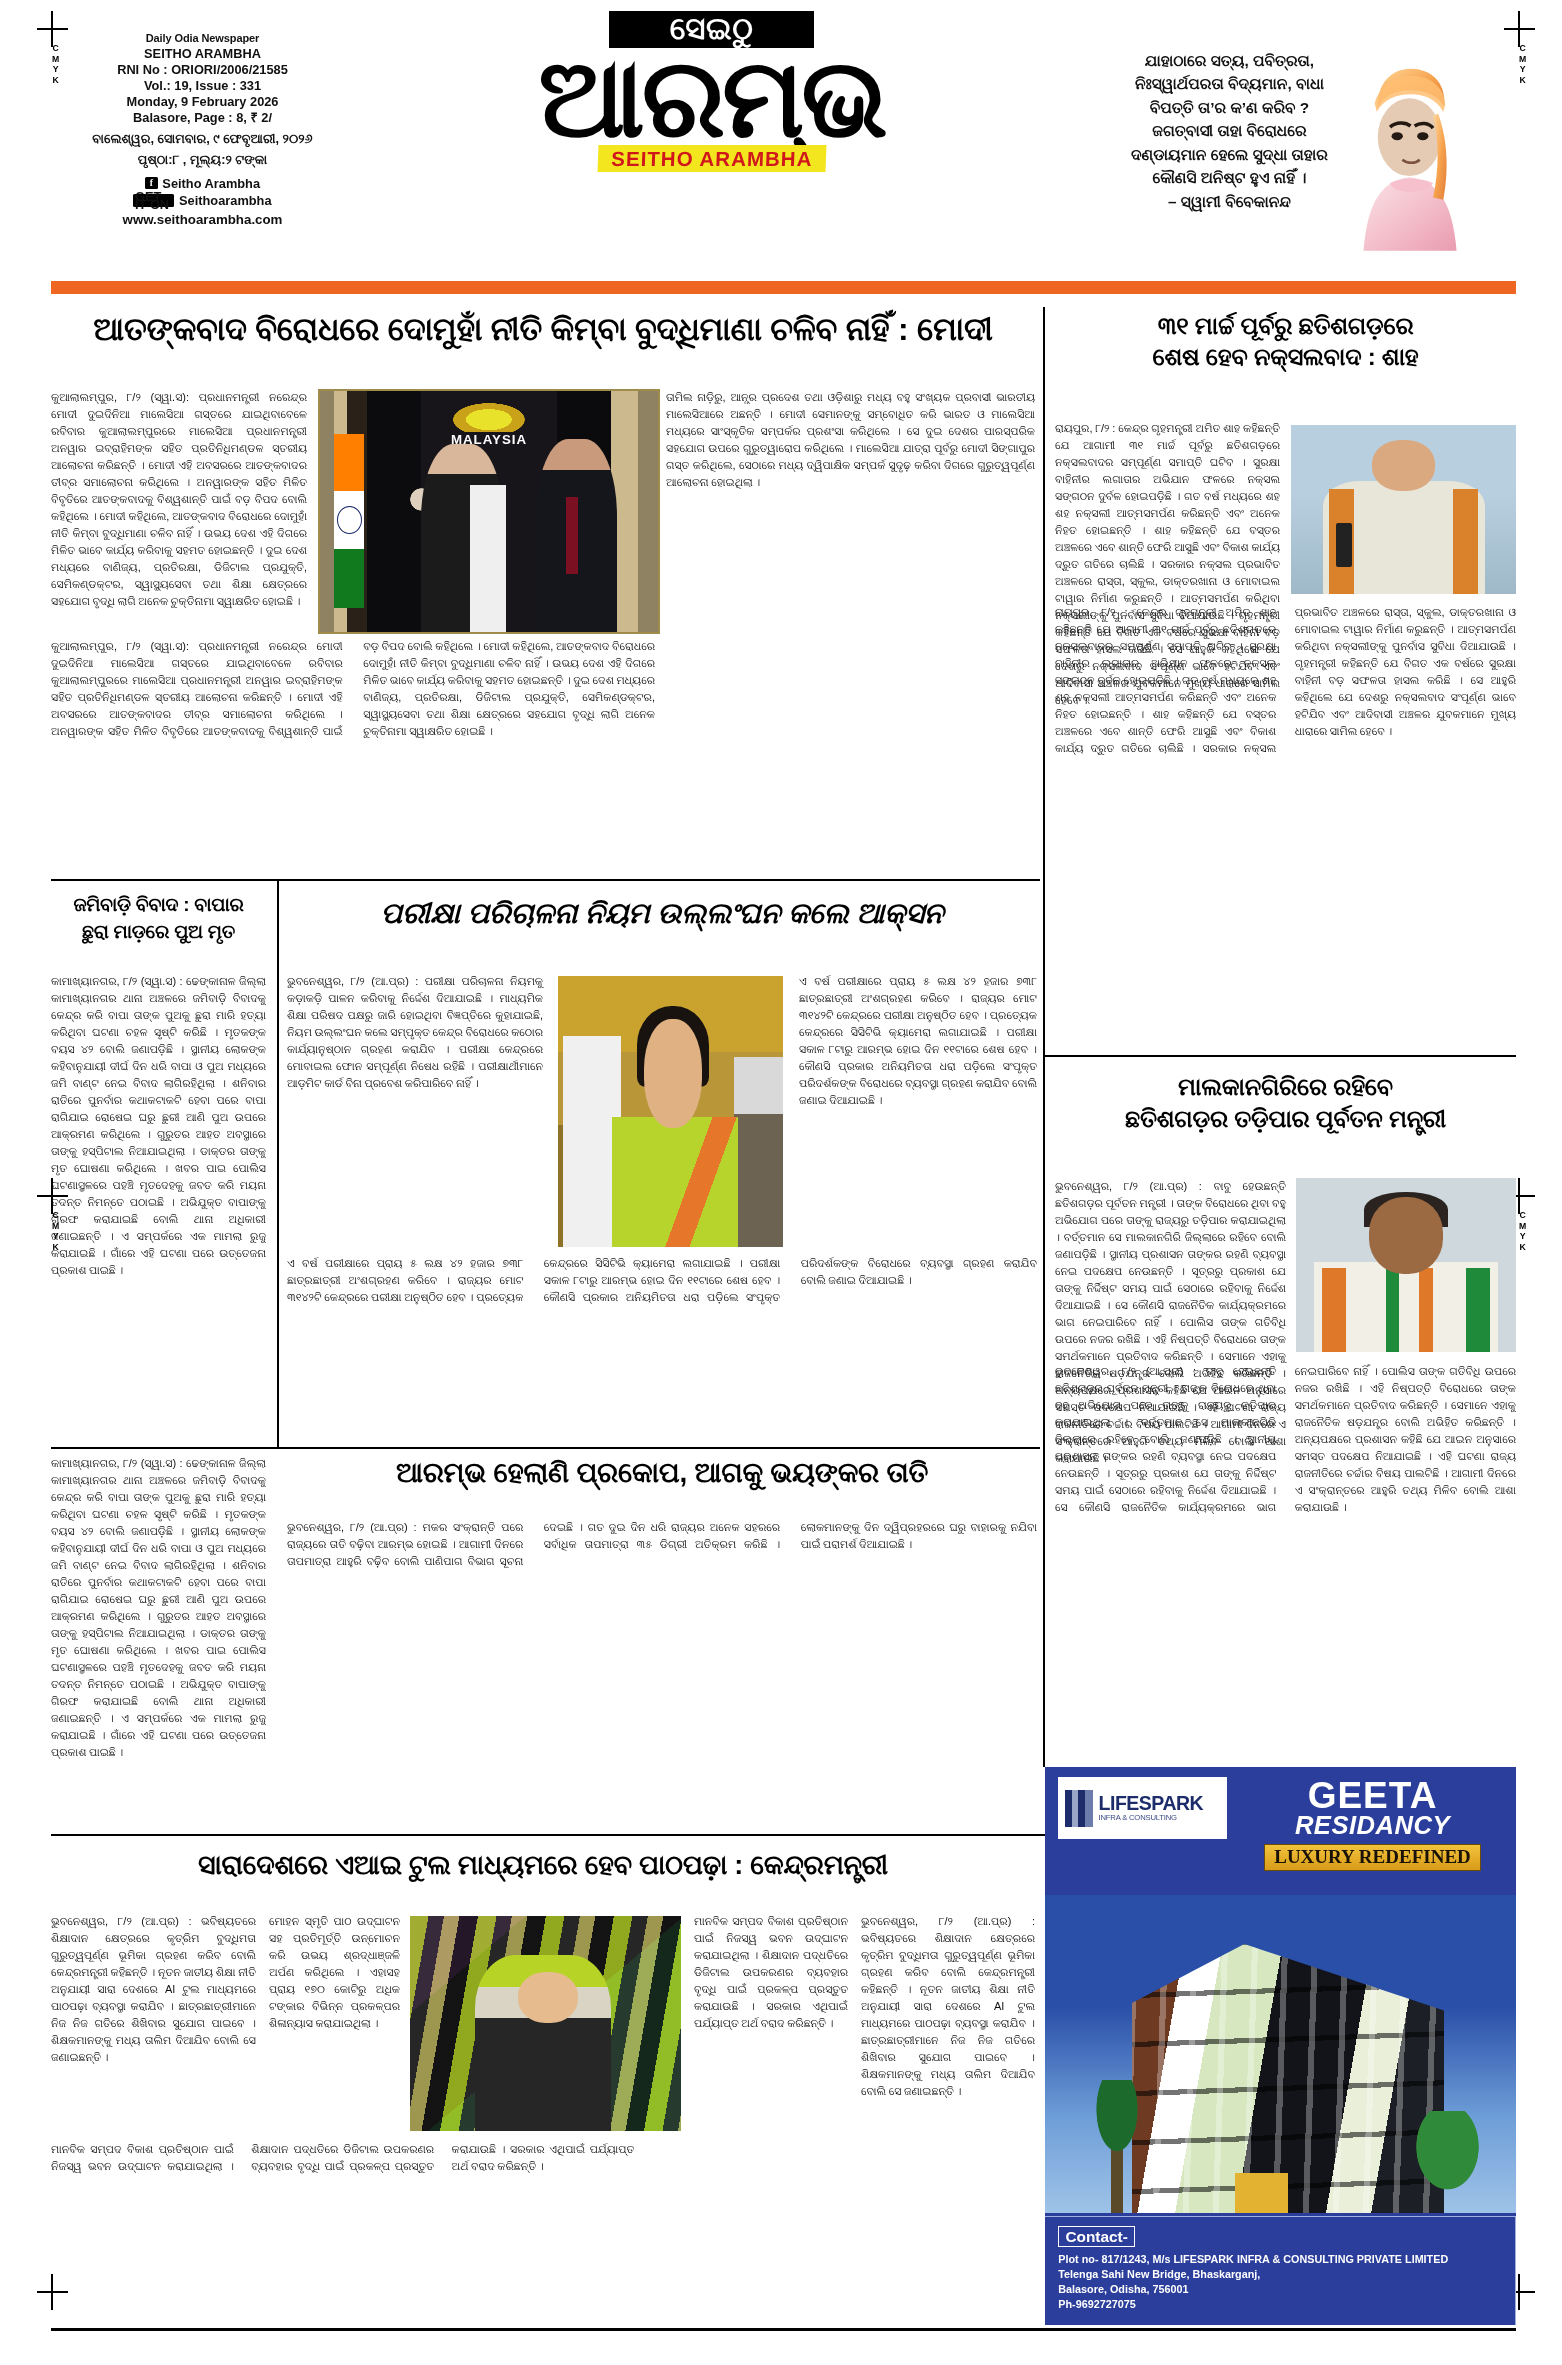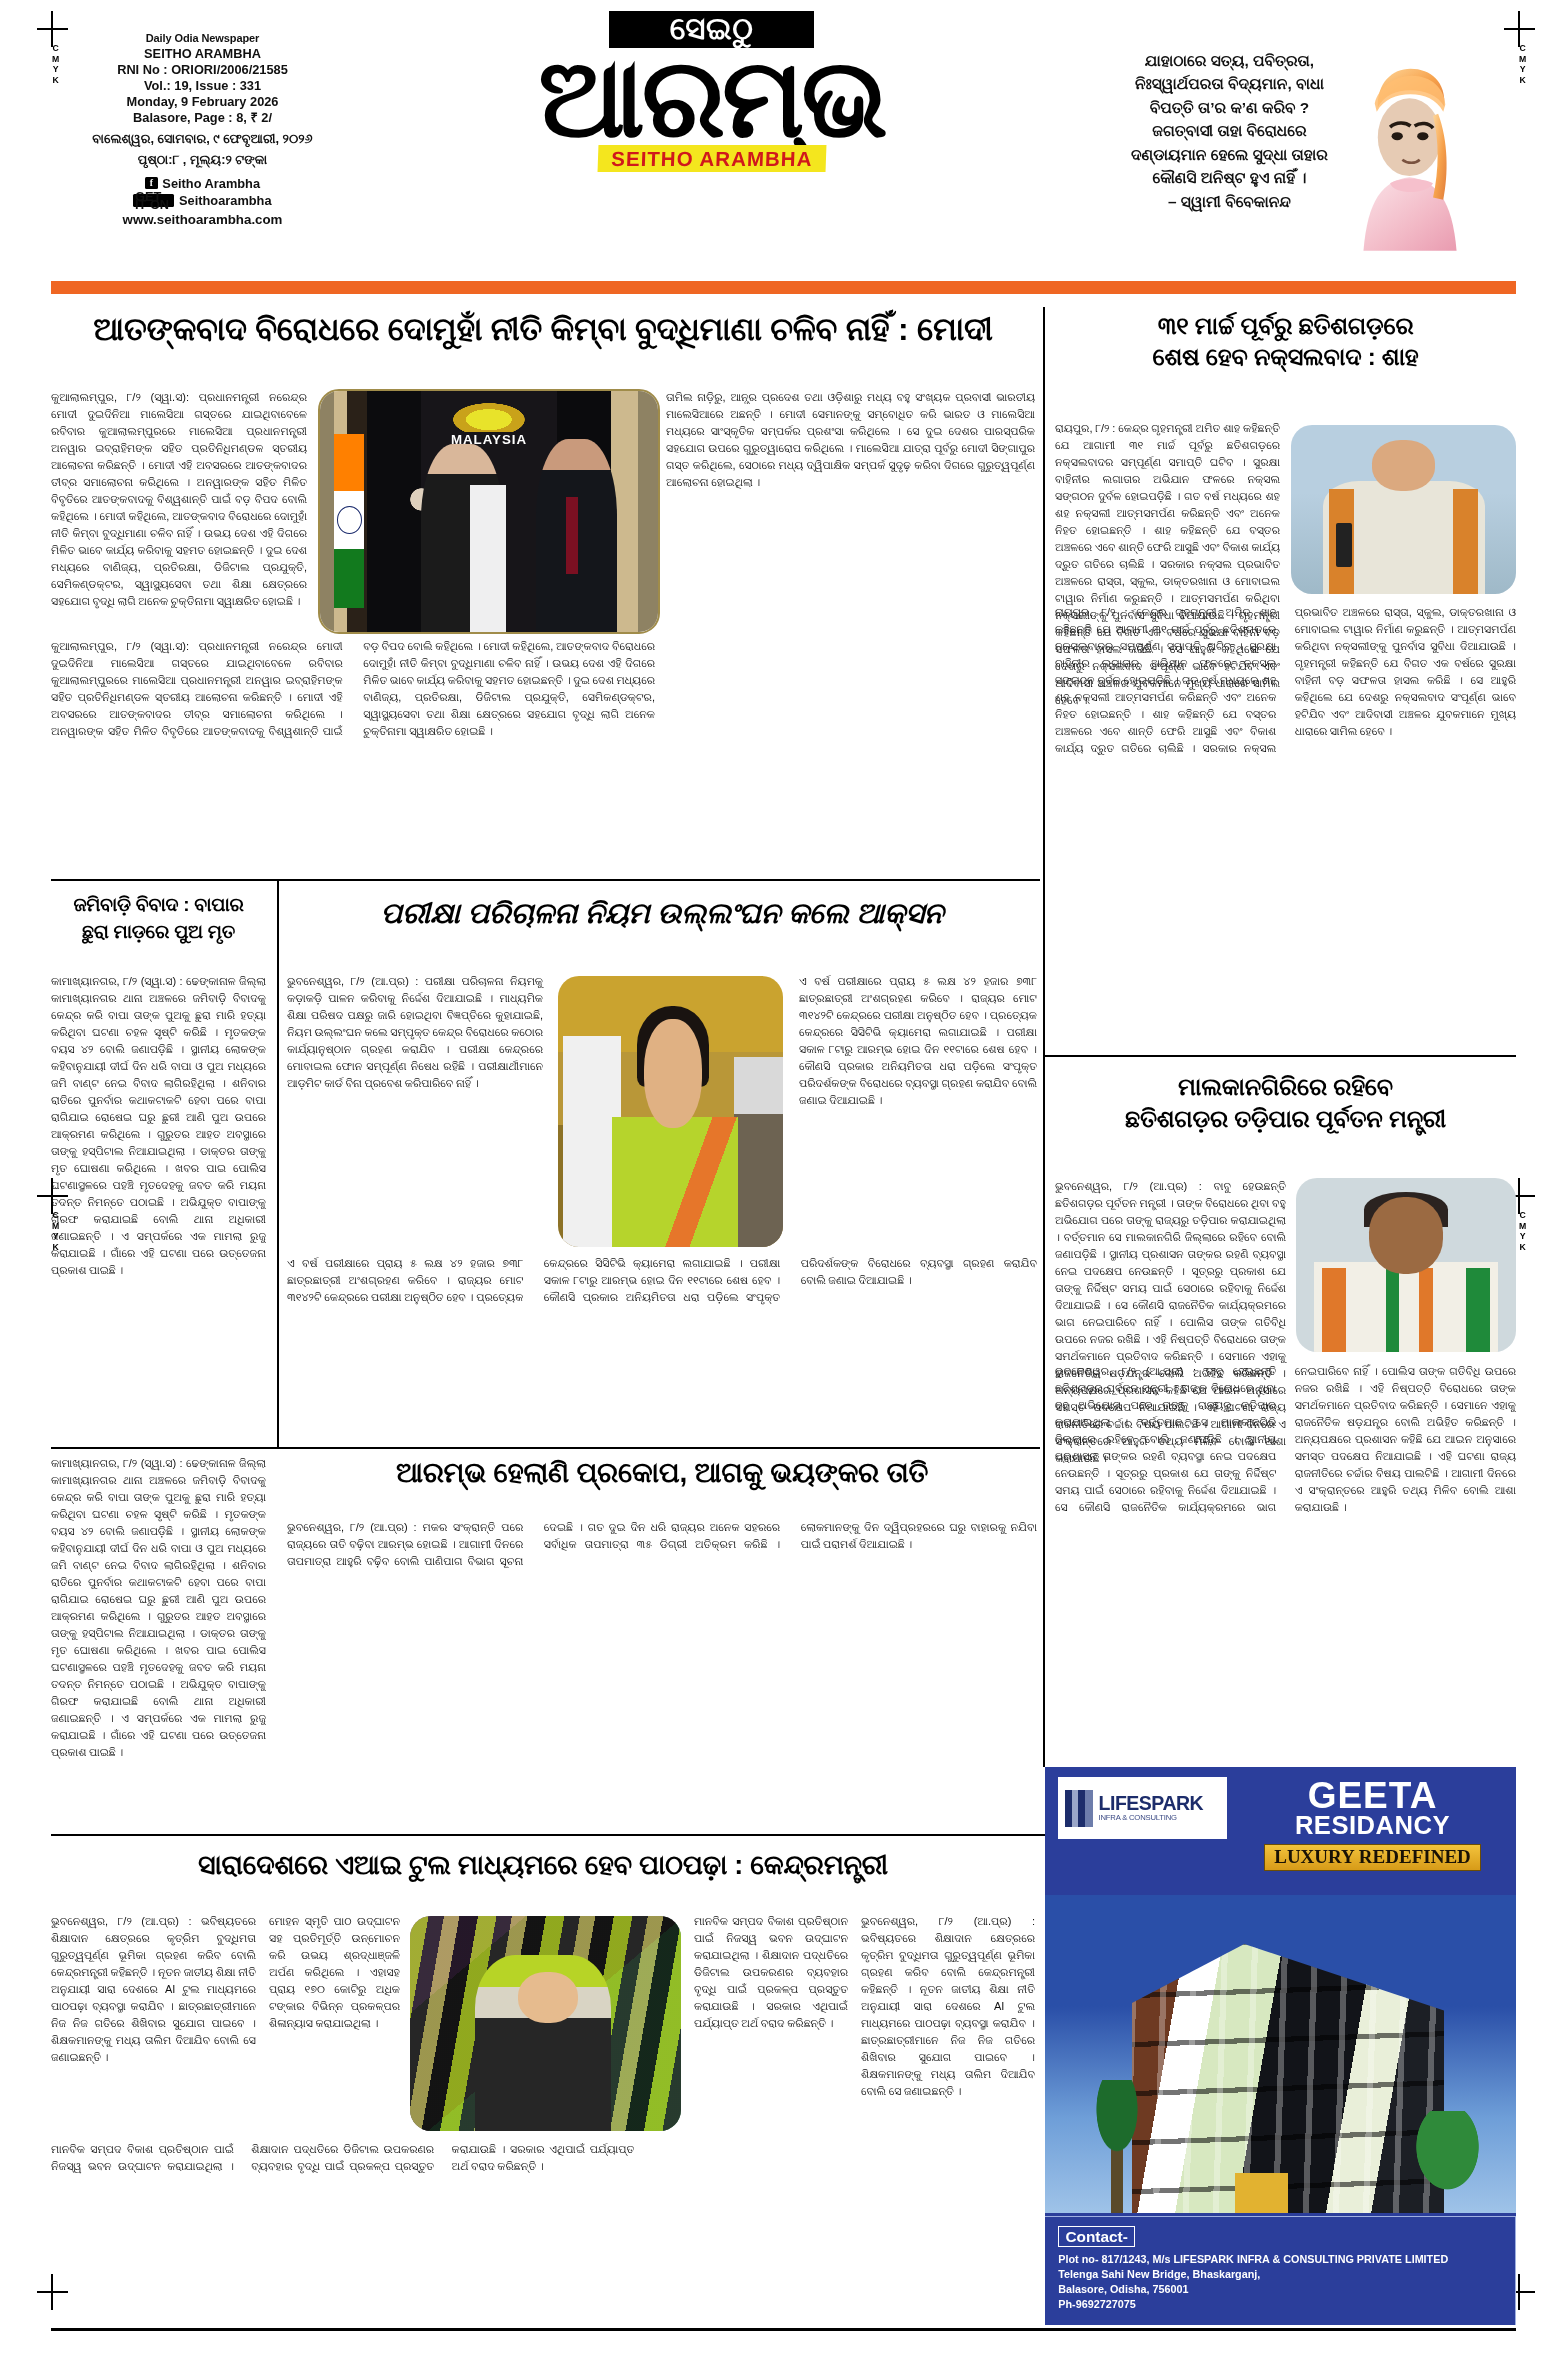--- a/index.html
+++ b/index.html
@@ -50,21 +50,21 @@
   .orange-bar{position:absolute;left:51px;top:281px;width:1465px;height:12.8px;background:#ef6623;}
 
   
   .hl{font-weight:900;color:#000;text-align:center;letter-spacing:-0.3px;}
   .rule{background:#000;}
   .col-txt{
     font-size:11px;line-height:17px;color:#111;text-align:justify;
     font-weight:500;
     -webkit-hyphens:auto;hyphens:auto;word-spacing:-0.5px;
   }
-  .photo{position:absolute;overflow:hidden;background:#14b8a6;border-radius:21px;}
+  .photo{position:absolute;overflow:hidden;background:#14b8a6;}
   .photo .ph-inner{width:100%;height:100%;}
 
   
   .ph-modi{background:
      radial-gradient(circle at 30% 45%,#ded0bd 0 4%,transparent 4.2%),
      linear-gradient(90deg,#8e8263 0 4%,#cdb98e 4% 8%,#2a2118 8% 14%,
        #0c0c0e 14% 30%,#171519 30% 70%,#0b0b0d 70% 86%,#cdb98e 86% 94%,#8e8263 94% 100%);}
   .ph-modi .flag{position:absolute;left:4%;top:18%;width:9%;height:72%;
      background:linear-gradient(180deg,#ff8000 0 33%,#ffffff 33% 66%,#127a1e 66% 100%);}
   .ph-modi .flag .chakra{position:absolute;left:12%;top:41%;width:76%;height:15%;
@@ -119,21 +119,21 @@
   
   .ad{position:absolute;background:#2b3e9b;color:#fff;overflow:hidden;}
   .ad-logo{position:absolute;left:13.3px;top:10.2px;width:169px;height:62px;background:#fff;
      display:flex;align-items:center;gap:5.1px;padding:0 7.2px;box-sizing:border-box;}
   .ad-logo .tower{width:28px;height:37px;
      background:linear-gradient(90deg,#1d2d6b 0 26%,#9aa6c8 26% 46%,#1d2d6b 46% 70%,#6d7dab 70% 100%);}
   .ad-logo .ltxt b{display:block;font-size:19.5px;line-height:19.5px;color:#1d2d6b;letter-spacing:-0.5px;}
   .ad-logo .ltxt i{display:block;font-size:7.7px;font-style:normal;color:#3b4a84;letter-spacing:-0.2px;}
   .ad-title{position:absolute;right:20.5px;top:11.3px;width:246px;text-align:center;}
   .ad-title .t1{font-size:37px;line-height:35px;font-weight:900;letter-spacing:1px;}
-  .ad-title .t2{font-size:25.6px;line-height:25.6px;font-weight:900;letter-spacing:0.5px;}
+  .ad-title .t2{font-size:25.6px;line-height:25.6px;font-weight:900;letter-spacing:0.5px;font-style:italic;}
   .ad-lux{display:inline-block;margin-top:5.1px;background:linear-gradient(180deg,#f3c33c,#d79b18);
      color:#1a1205;font-family:"Liberation Serif",serif;font-weight:700;font-size:19px;
      padding:1.5px 9.2px;border:1px solid #6c4d05;}
   .ad-bhk{margin-top:24px;font-size:20.5px;font-weight:700;}
   .ad-sub{font-size:11.3px;font-weight:700;letter-spacing:0.3px;line-height:16.4px;}
   .ad-building{position:absolute;left:0;right:0;top:128px;bottom:112px;
      background:linear-gradient(180deg,#2a4fa8 0 35%,#6e9ed8 70%,#9fc3e8 100%);overflow:hidden;}
   .bld{position:absolute;left:87px;top:49px;width:312px;height:369px;
      background:linear-gradient(100deg,#6e3a22 0 14%,#ffffff 14% 24%,#d7e8c0 24% 40%,
        #121419 40% 64%,#e9efd9 64% 76%,#1c1f25 76% 100%);

